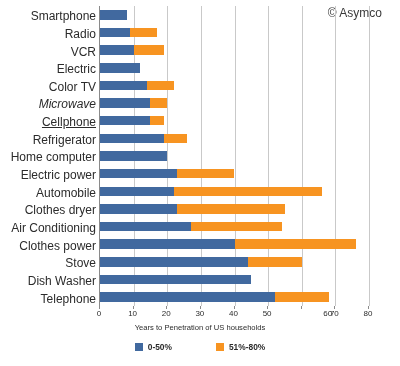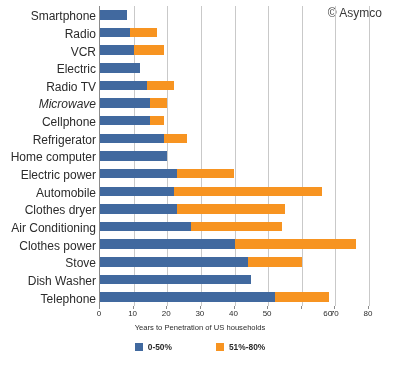--- a/index.html
+++ b/index.html
@@ -252,23 +252,23 @@
       <div class="legend-item">
         <span class="legend-swatch" style="background: rgb(247, 148, 33);"></span>
         <span class="legend-label">51%-80%</span>
       </div>
     </div>
 
 <div class="cat-label" style="top: 10.2235px;">Smartphone</div>
     <div class="cat-label" style="top: 27.8706px;">Radio</div>
     <div class="cat-label" style="top: 45.5176px;">VCR</div>
     <div class="cat-label" style="top: 63.1647px;">Electric</div>
-    <div class="cat-label" style="top: 80.8118px;">Radio TV</div>
+    <div class="cat-label" style="top: 80.8118px;">Color TV</div>
     <div class="cat-label" style="top: 98.4588px; font-style: italic;">Microwave</div>
-    <div class="cat-label" style="top: 116.106px;">Cellphone</div>
+    <div class="cat-label" style="top: 116.106px; text-decoration: underline;">Cellphone</div>
     <div class="cat-label" style="top: 133.753px;">Refrigerator</div>
     <div class="cat-label" style="top: 151.4px;">Home computer</div>
     <div class="cat-label" style="top: 169.047px;">Electric power</div>
     <div class="cat-label" style="top: 186.694px;">Automobile</div>
     <div class="cat-label" style="top: 204.341px;">Clothes dryer</div>
     <div class="cat-label" style="top: 221.988px;">Air Conditioning</div>
     <div class="cat-label" style="top: 239.635px;">Clothes power</div>
     <div class="cat-label" style="top: 257.282px;">Stove</div>
     <div class="cat-label" style="top: 274.929px;">Dish Washer</div>
     <div class="cat-label" style="top: 292.576px;">Telephone</div>

